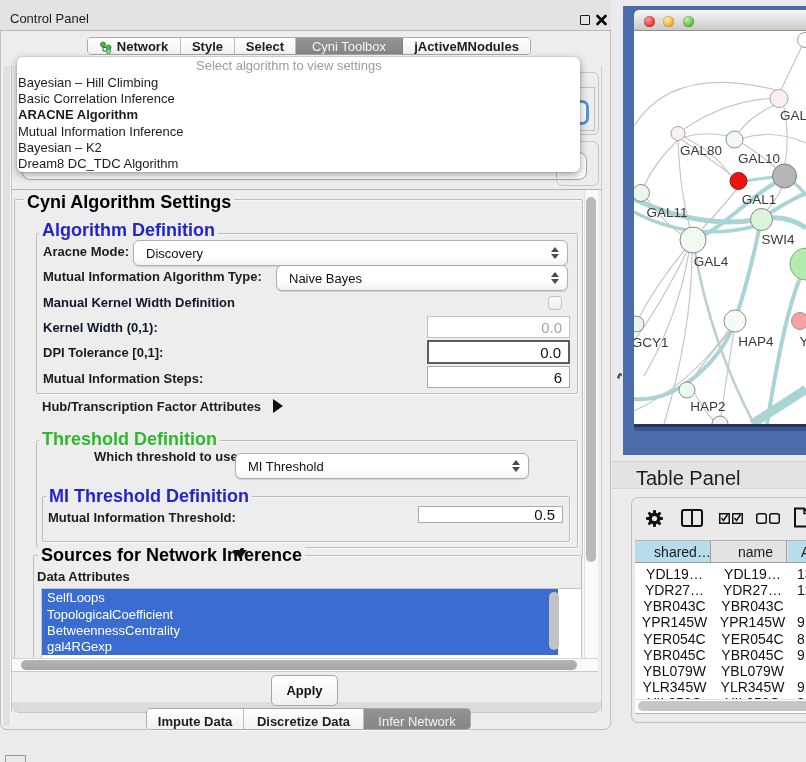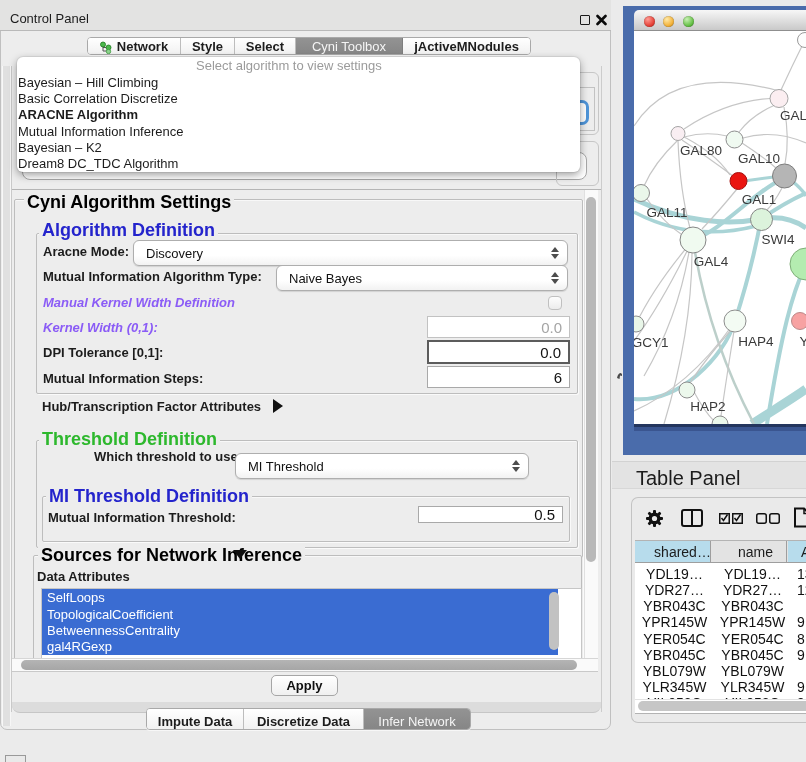--- a/index.html
+++ b/index.html
@@ -2,21 +2,21 @@
 <html><head>
 <meta charset="utf-8">
 <style>
   html,body{margin:0;padding:0;}
   body{width:806px;height:762px;overflow:hidden;background:#ebebeb;
        font-family:"Liberation Sans",sans-serif;-webkit-font-smoothing:antialiased;}
   #stage{position:relative;width:806px;height:762px;overflow:hidden;}
   .abs{position:absolute;}
   .lbl{position:absolute;font-size:13px;color:#1c1c1c;white-space:nowrap;}
   .b{font-weight:bold;}
-  .dis{color:#8b5cf6;font-style:italic;}
+  .dis{color:#0f172a;}
   .gbox{position:absolute;border:1px solid #bdbdbd;border-radius:2px;
         box-shadow:inset 0 1px 0 rgba(255,255,255,.6),1px 1px 0 rgba(255,255,255,.7);}
   .gtitle{position:absolute;font-size:18px;background:#ededed;padding:0 3px;white-space:nowrap;font-weight:bold;}
   .combo{position:absolute;background:#fff;
          background:linear-gradient(#ffffff,#ffffff 60%,#f2f2f2);
          border:1px solid #aeaeae;border-radius:6px;
          box-shadow:0 1px 1px rgba(0,0,0,.12);}
   .combo .ctext{position:absolute;left:12px;top:0;bottom:0;display:flex;align-items:center;
         font-size:13px;color:#111;}
   .arrows{position:absolute;right:9px;top:50%;margin-top:-6px;width:8px;height:12px;}
@@ -162,36 +162,36 @@
 
   <div class="abs" style="left:584px;top:190px;width:14px;height:468px;background:#fafafa;
        border-left:1px solid #e0e0e0;box-sizing:border-box;"></div>
   <div class="abs" style="left:586px;top:197px;width:10px;height:365px;background:#b9b9b9;border-radius:5px;"></div>
 
   <div class="abs" style="left:12px;top:658px;width:586px;height:14px;background:#fafafa;
        border-top:1px solid #d6d6d6;border-bottom:1px solid #c9c9c9;box-sizing:border-box;"></div>
   <div class="abs" style="left:21px;top:660px;width:556px;height:10px;
        background:linear-gradient(#b4b4b4,#a6a6a6);border-radius:5px;"></div>
 
-  <div class="abs" style="left:271px;top:675px;width:67px;height:21px;
+  <div class="abs" style="left:271px;top:675px;width:67px;height:31px;
        background:linear-gradient(#ffffff,#f0f0f0);border:1px solid #a6a6a6;border-radius:5px;
        box-sizing:border-box;display:flex;align-items:center;justify-content:center;
        font-size:13px;font-weight:bold;color:#111;">Apply</div>
 
   <div class="seg" style="left:146px;top:708px;height:20px;">
     <div class="s" style="width:96px;">Impute Data</div>
     <div class="s" style="width:119px;">Discretize Data</div>
     <div class="s sel" style="width:106px;font-weight:normal;">Infer Network</div>
   </div>
 
   <div class="abs" style="left:17px;top:57px;width:563px;height:115px;background:#fff;
        border-radius:6px;box-shadow:0 3px 9px rgba(0,0,0,.38),0 0 0 1px rgba(0,0,0,.06);"></div>
   <div class="lbl" style="left:196px;top:58px;color:#9b9b9b;">Select algorithm to view settings</div>
   <div class="lbl" style="left:18px;top:75px;">Bayesian – Hill Climbing</div>
-  <div class="lbl" style="left:18px;top:91px;">Basic Correlation Discretize</div>
+  <div class="lbl" style="left:18px;top:91px;">Basic Correlation Inference</div>
   <div class="lbl b" style="left:18px;top:107px;">ARACNE Algorithm</div>
   <div class="lbl" style="left:18px;top:124px;">Mutual Information Inference</div>
   <div class="lbl" style="left:18px;top:140px;">Bayesian – K2</div>
   <div class="lbl" style="left:18px;top:156px;">Dream8 DC_TDC Algorithm</div>
 
   <svg class="abs" style="left:616px;top:372px;" width="8" height="9" viewBox="0 0 8 9">
     <path d="M1 6 Q2 1 5 1 Q6.5 2 6 4 L4 3.5 L3.5 7 Z" fill="#4a4a4a"></path>
   </svg>
 
   <div class="abs" style="left:5px;top:755px;width:19px;height:14px;background:#e9e9e9;border:1px solid #999;"></div>

